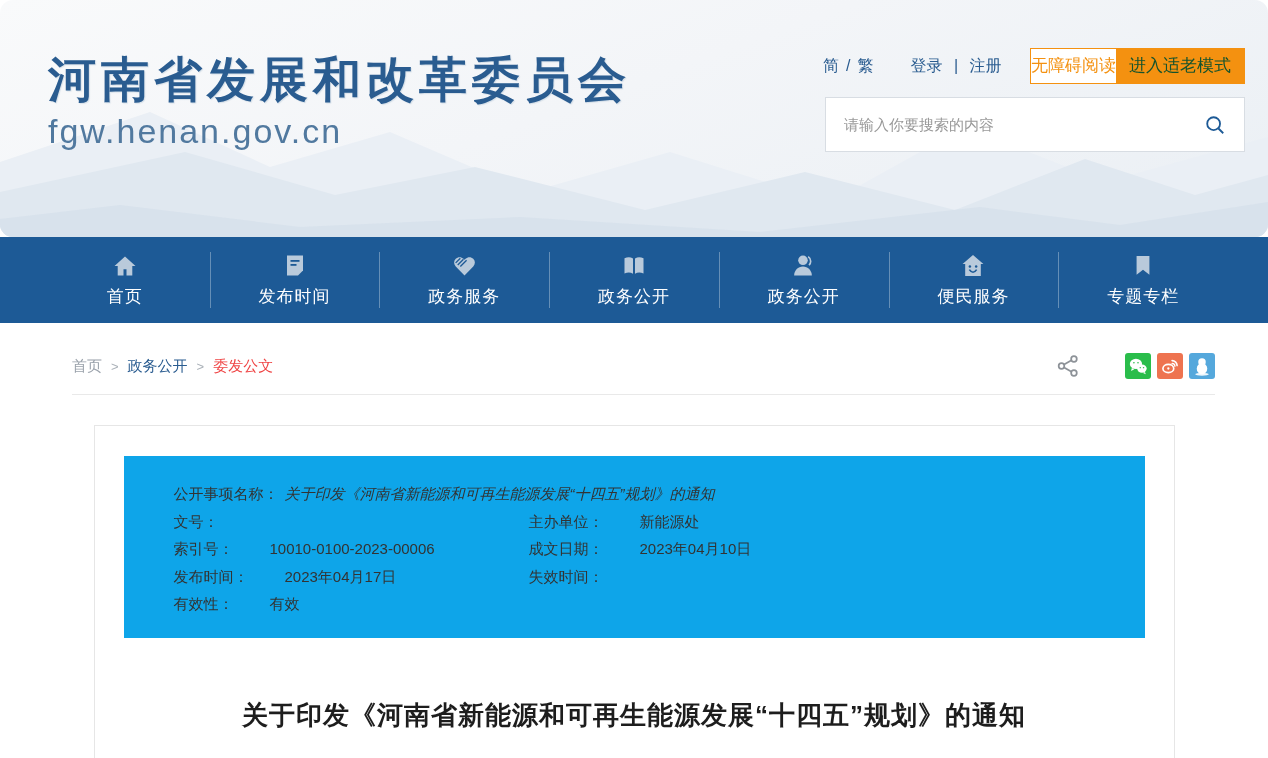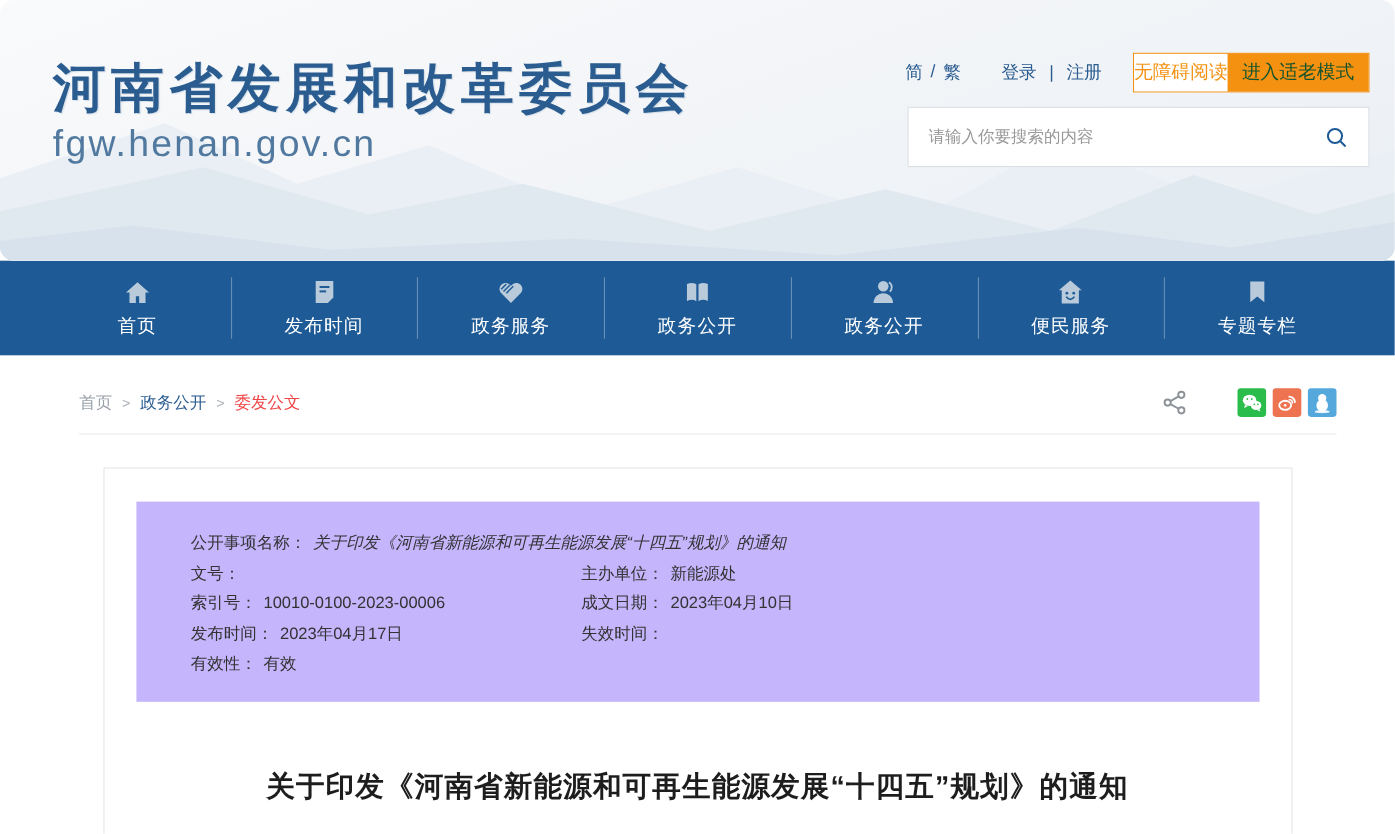--- a/index.html
+++ b/index.html
@@ -54,23 +54,23 @@
   .share-nodes { margin-right:38px; cursor:pointer; display:flex; }
   .share-sq { width:26px; height:26px; border-radius:3px; margin-left:6px; cursor:pointer;
     display:flex; align-items:center; justify-content:center; }
   .sq-wechat { background:#2abd4b; }
   .sq-weibo  { background:#ee7350; }
   .sq-qq     { background:#55a8dc; }
 
   
   .card { width:1081px; margin:30px auto 0; border:1px solid #e6e6e6; background:#fff;
     padding:30px 29px 0; height:400px; }
-  .meta { background:#c4b5fd; padding:24px 50px 20px; font-size:15px; color:#333; }
+  .meta { background:#0ea5e9; padding:24px 50px 20px; font-size:15px; color:#333; }
   .meta-row { display:flex; line-height:27.5px; }
-  .cell { display:flex; }
+  .cell { display:flex;gap:30px; }
   .cell-left { width:355px; }
   .meta-label { white-space:nowrap; }
   .meta-value { margin-left:6px; }
   .v-italic { font-style:italic; }
   .article-title { margin-top:60px; text-align:center; font-size:26px; font-weight:700;
     color:#1d1d1d; letter-spacing:1px; }
 </style>
 </head>
 <body>
 

